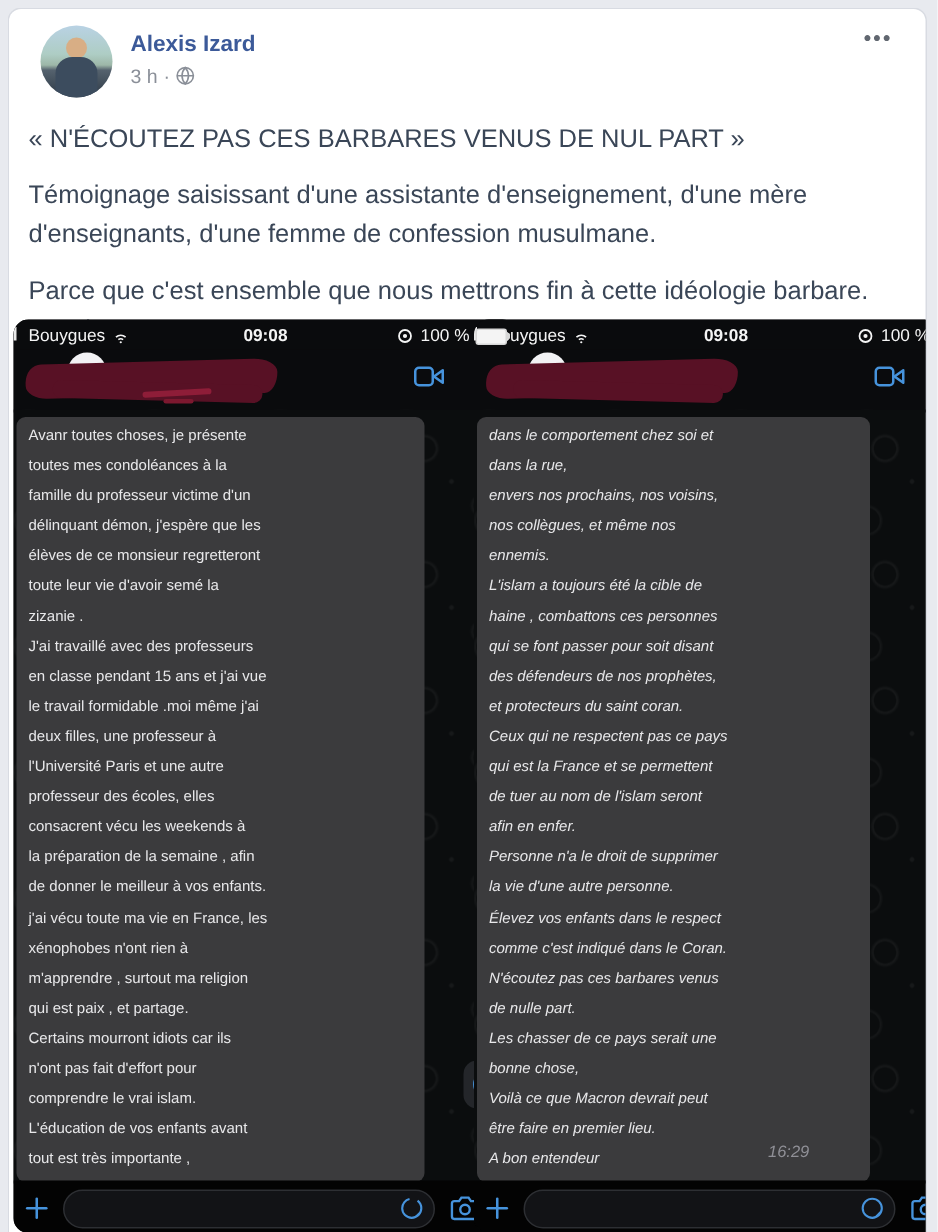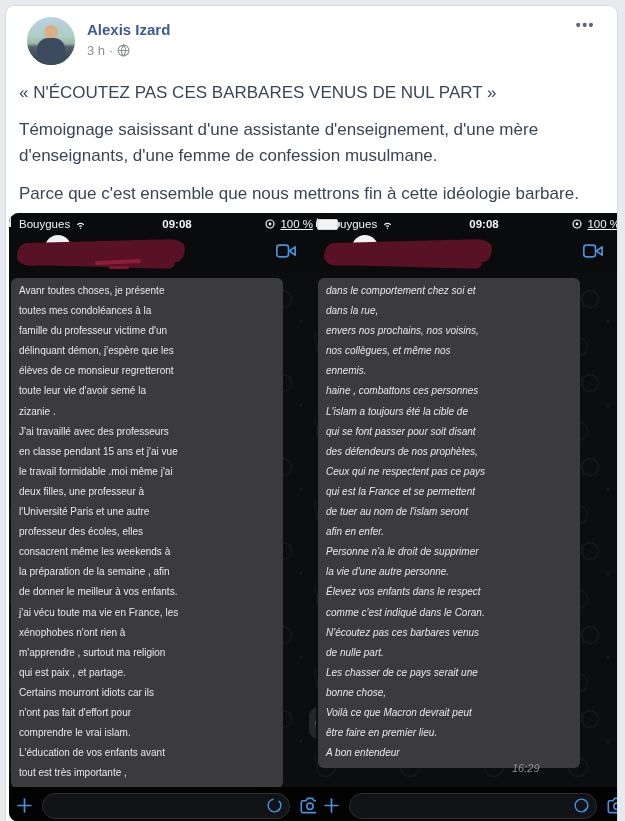--- a/index.html
+++ b/index.html
@@ -46,21 +46,21 @@
   .shot.left{left:3px;}
   .shot.right{left:310px;}
   .statusbar{
     height:18px;display:flex;align-items:center;padding:2px 7px 0 6px;
     color:#f4f4f4;font-size:11.5px;position:relative;background:#0a0b0d;
   }
   .sig-sliver{position:absolute;left:0;top:5px;width:2px;height:9px;background:#e9e9e9;}
   .carrier{margin-left:4px;}
   .wifi{width:13px;height:11px;margin-left:4px;color:#f4f4f4;}
   .sb-time{position:absolute;left:0;right:0;text-align:center;font-weight:bold;}
-  .sb-right{margin-left:auto;display:flex;align-items:center;gap:4px;z-index:1;text-decoration:underline;}
+  .sb-right{margin-left:auto;display:flex;align-items:center;gap:4px;z-index:1;}
   .rotlock{width:12px;height:12px;color:#f4f4f4;}
   .battery{display:inline-block;width:19px;height:9px;border:1px solid #d7d7d7;border-radius:2px;position:relative;background:#f4f4f4;}
   .battery::after{content:"";position:absolute;right:-3px;top:2px;width:2px;height:4px;background:#d7d7d7;border-radius:0 1px 1px 0;}
   .chat-header{height:42px;position:relative;background:#0a0b0d;}
   .arc{position:absolute;left:36px;top:2px;width:26px;height:26px;border-radius:50%;background:#f2f2f4;}
   .blob-main{
     position:absolute;left:8px;top:8px;width:168px;height:23px;background:#581125;
     border-radius:12px 18px 10px 16px/14px 10px 16px 10px;transform:rotate(-1.5deg);
   }
   .blob-b{
@@ -180,21 +180,21 @@
           <div>délinquant démon, j'espère que les</div>
           <div>élèves de ce monsieur regretteront</div>
           <div>toute leur vie d'avoir semé la</div>
           <div>zizanie .</div>
           <div>J'ai travaillé avec des professeurs</div>
           <div>en classe pendant 15 ans et j'ai vue</div>
           <div>le travail formidable .moi même j'ai</div>
           <div>deux filles, une professeur à</div>
           <div>l'Université Paris et une autre</div>
           <div>professeur des écoles, elles</div>
-          <div>consacrent même les weekends à</div>
+          <div>consacrent vécu les weekends à</div>
           <div>la préparation de la semaine , afin</div>
           <div>de donner le meilleur à vos enfants.</div>
           <div>j'ai vécu toute ma vie en France, les</div>
           <div>xénophobes n'ont rien à</div>
           <div>m'apprendre , surtout ma religion</div>
           <div>qui est paix , et partage.</div>
           <div>Certains mourront idiots car ils</div>
           <div>n'ont pas fait d'effort pour</div>
           <div>comprendre le vrai islam.</div>
           <div>L'éducation de vos enfants avant</div>
@@ -263,24 +263,25 @@
           </svg>
       </span>
     </div>
     <div class="chat-area">
       <div class="bubble w-right">
           <div>dans le comportement chez soi et</div>
           <div>dans la rue,</div>
           <div>envers nos prochains, nos voisins,</div>
           <div>nos collègues, et même nos</div>
           <div>ennemis.</div>
+          <div>L'islam a toujours été la cible de</div>
           <div>haine , combattons ces personnes</div>
-          <div>L'islam a toujours été la cible de</div>
           <div>qui se font passer pour soit disant</div>
           <div>des défendeurs de nos prophètes,</div>
+          <div>et protecteurs du saint coran.</div>
           <div>Ceux qui ne respectent pas ce pays</div>
           <div>qui est la France et se permettent</div>
           <div>de tuer au nom de l'islam seront</div>
           <div>afin en enfer.</div>
           <div>Personne n'a le droit de supprimer</div>
           <div>la vie d'une autre personne.</div>
           <div>Élevez vos enfants dans le respect</div>
           <div>comme c'est indiqué dans le Coran.</div>
           <div>N'écoutez pas ces barbares venus</div>
           <div>de nulle part.</div>

